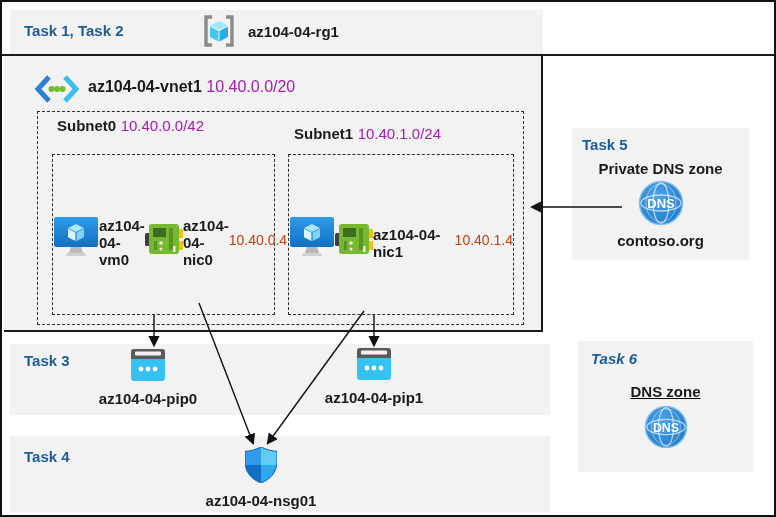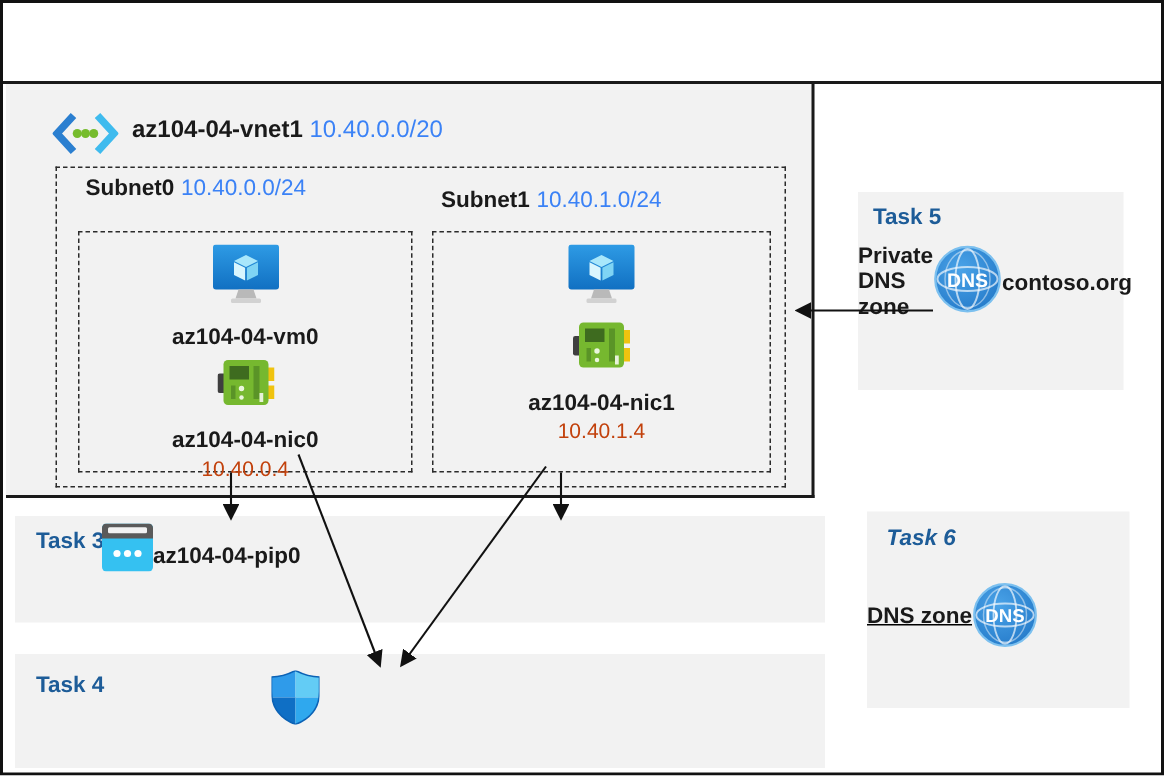--- a/index.html
+++ b/index.html
@@ -1,42 +1,55 @@
 <!DOCTYPE html>
 <html><head>
 <meta charset="utf-8">
 <style>
   html,body{margin:0;padding:0;background:#fff;font-family:"Liberation Sans",sans-serif;}
   #stage{position:relative;width:776px;height:517px;background:#fff;border:2px solid #111;box-sizing:border-box;overflow:hidden;}
   .abs{position:absolute;}
   .band{background:#F2F2F2;}
   .task-label{font-weight:bold;font-size:15px;color:#1D5C98;}
   .name{font-weight:bold;font-size:15px;color:#1A1A1A;}
-  .cidr{font-weight:normal;font-size:15px;color:#3b82f6;}
+  .cidr{font-weight:normal;font-size:15px;color:#a21caf;}
   .ip{font-weight:normal;font-size:14px;color:#c2410c;}
   .hline{background:#1A1A1A;height:2px;}
   #vnet-box{background:#F2F2F2;border-right:2px solid #1A1A1A;border-bottom:2px solid #1A1A1A;box-sizing:border-box;}
   .dashed{border:1.6px dashed #2B2B2B;box-sizing:border-box;}
-  .stack{display:flex;flex-direction:column;align-items:center;width:100%;height:100%;padding-top:8px;box-sizing:border-box;}
+  .stack{display:flex;flex-direction:row;align-items:center;width:100%;height:100%;padding-top:8px;box-sizing:border-box;}
   .stack .name{margin-top:8px;}
   .stack .ip{margin-top:2px;}
-  .group{display:flex;flex-direction:row;align-items:center;}
+  .group{display:flex;flex-direction:column;align-items:center;}
   .group .name{margin-top:5px;}
   .taskbox{background:#F2F2F2;}
-  .taskbox .inner{display:flex;flex-direction:row;align-items:center;}
+  .taskbox .inner{display:flex;flex-direction:column;align-items:center;}
   svg text{font-family:"Liberation Sans",sans-serif;}
   #arrow-layer{pointer-events:none;}
 </style>
 </head>
 <body>
 
 <div id="stage">
 
   <div class="abs hline" style="left:0;top:52px;width:776px;"></div>
 
+  <div class="abs band" style="left:8px;top:8px;width:533px;height:44px;">
+    <span class="abs task-label" style="left:14px;top:12px;">Task 1, Task 2</span>
+    <span class="abs" style="left:192px;top:3px;">
+      <svg width="34" height="36" viewBox="0 0 34 36">
+        <path d="M10 4 H4 V32 H10" fill="none" stroke="#8A8A8A" stroke-width="3.4"></path>
+        <path d="M24 4 H30 V32 H24" fill="none" stroke="#8A8A8A" stroke-width="3.4"></path>
+        <polygon points="17,8 26,12.5 17,17 8,12.5" fill="#9FE9FF"></polygon>
+        <polygon points="8,13.5 16.5,18 16.5,28.5 8,24" fill="#45C6F0"></polygon>
+        <polygon points="26,13.5 17.5,18 17.5,28.5 26,24" fill="#24AEE2"></polygon>
+      </svg>
+    </span>
+    <span class="abs name" style="left:238px;top:13px;">az104-04-rg1</span>
+  </div>
 
   <div id="vnet-box" class="abs" style="left:2px;top:54px;width:539px;height:276px;"></div>
 
   <span class="abs" style="left:33px;top:72px;">
     <svg width="44" height="30" viewBox="0 0 44 30">
       <polyline points="14,3 3,15 14,27" fill="none" stroke="#2B7FD0" stroke-width="5"></polyline>
       <polyline points="30,3 41,15 30,27" fill="none" stroke="#3FBBEE" stroke-width="5"></polyline>
       <circle cx="16.5" cy="15" r="3" fill="#76BC2D"></circle>
       <circle cx="22" cy="15" r="3" fill="#76BC2D"></circle>
       <circle cx="27.5" cy="15" r="3" fill="#76BC2D"></circle>
@@ -44,21 +57,21 @@
   </span>
   <span class="abs" style="left:86px;top:76px;font-size:16px;">
     <span class="name" style="font-size:16px;margin-top:34px;">az104-04-vnet1</span>
     <span class="cidr" style="font-size:16px;">10.40.0.0/20</span>
   </span>
 
   <div class="abs dashed" style="left:35px;top:109px;width:487px;height:214px;"></div>
 
   <span class="abs" style="left:55px;top:115px;">
     <span class="name">Subnet0</span>
-    <span class="cidr">10.40.0.0/24</span>
+    <span class="cidr">10.40.0.0/42</span>
   </span>
   <div class="abs dashed" style="left:50px;top:152px;width:223px;height:161px;">
     <div class="stack">
       <span>
         <svg width="46" height="40" viewBox="0 0 46 40">
           <defs>
               <linearGradient id="scr" x1="0" y1="0" x2="0" y2="1">
             <stop offset="0" stop-color="#2E9BE5"></stop>
                 <stop offset="1" stop-color="#1170C2"></stop>
           </linearGradient>
@@ -135,20 +148,33 @@
         <rect x="0" y="0" width="34" height="32" rx="3" fill="#35C1F1"></rect>
         <path d="M0 3 a3 3 0 0 1 3 -3 h28 a3 3 0 0 1 3 3 v7 h-34 z" fill="#5A5A5A"></path>
         <rect x="4" y="2.5" width="26" height="4" rx="1" fill="#F2F2F2"></rect>
         <circle cx="10" cy="20" r="2.4" fill="#FFFFFF"></circle>
         <circle cx="17" cy="20" r="2.4" fill="#FFFFFF"></circle>
         <circle cx="24" cy="20" r="2.4" fill="#FFFFFF"></circle>
       </svg>
     </span>
     <span class="name">az104-04-pip0</span>
   </div>
+  <div class="abs group" style="left:292px;top:346px;width:160px;">
+    <span>
+      <svg width="34" height="32" viewBox="0 0 34 32">
+        <rect x="0" y="0" width="34" height="32" rx="3" fill="#35C1F1"></rect>
+        <path d="M0 3 a3 3 0 0 1 3 -3 h28 a3 3 0 0 1 3 3 v7 h-34 z" fill="#5A5A5A"></path>
+        <rect x="4" y="2.5" width="26" height="4" rx="1" fill="#F2F2F2"></rect>
+        <circle cx="10" cy="20" r="2.4" fill="#FFFFFF"></circle>
+        <circle cx="17" cy="20" r="2.4" fill="#FFFFFF"></circle>
+        <circle cx="24" cy="20" r="2.4" fill="#FFFFFF"></circle>
+      </svg>
+    </span>
+    <span class="name">az104-04-pip1</span>
+  </div>
 
   <div class="abs band" style="left:8px;top:434px;width:540px;height:76px;">
     <span class="abs task-label" style="left:14px;top:12px;">Task 4</span>
   </div>
   <div class="abs group" style="left:179px;top:445px;width:160px;">
     <span>
       <svg width="32" height="36" viewBox="0 0 32 36">
         <defs>
             <clipPath id="shieldclip">
           <path d="M16 0 C10.5 2.8 4.5 4.3 0 4.3 L0 14 C0 25.8 7 32.4 16 36 C25 32.4 32 25.8 32 14 L32 4.3 C27.5 4.3 21.5 2.8 16 0 Z"></path>
@@ -156,23 +182,24 @@
           </defs>
         <g clip-path="url(#shieldclip)">
           <rect x="0" y="0" width="16" height="18" fill="#2F9BEA"></rect>
           <rect x="16" y="0" width="16" height="18" fill="#63CCF5"></rect>
           <rect x="0" y="18" width="16" height="18" fill="#0F6FC5"></rect>
           <rect x="16" y="18" width="16" height="18" fill="#2FA8EE"></rect>
         </g>
         <path d="M16 0 C10.5 2.8 4.5 4.3 0 4.3 L0 14 C0 25.8 7 32.4 16 36 C25 32.4 32 25.8 32 14 L32 4.3 C27.5 4.3 21.5 2.8 16 0 Z" fill="none" stroke="#0C62B5" stroke-width="1"></path>
       </svg>
     </span>
-  </div>
-
-  <div class="abs taskbox" style="left:570px;top:126px;width:177px;height:132px;">
+    <span class="name">az104-04-nsg01</span>
+  </div>
+
+  <div class="abs taskbox" style="left:570px;top:126px;width:177px;height:132px;text-align:center;">
     <span class="abs task-label" style="left:10px;top:8px;">Task 5</span>
     <div class="inner" style="margin-top:32px;">
       <span class="name">Private DNS zone</span>
       <span style="margin-top:3px;">
         <svg width="46" height="46" viewBox="0 0 46 46">
           <defs>
               <radialGradient id="dnsg" cx="0.4" cy="0.35" r="0.8">
             <stop offset="0" stop-color="#4AA3E8"></stop>
                 <stop offset="1" stop-color="#2176C6"></stop>
           </radialGradient>

